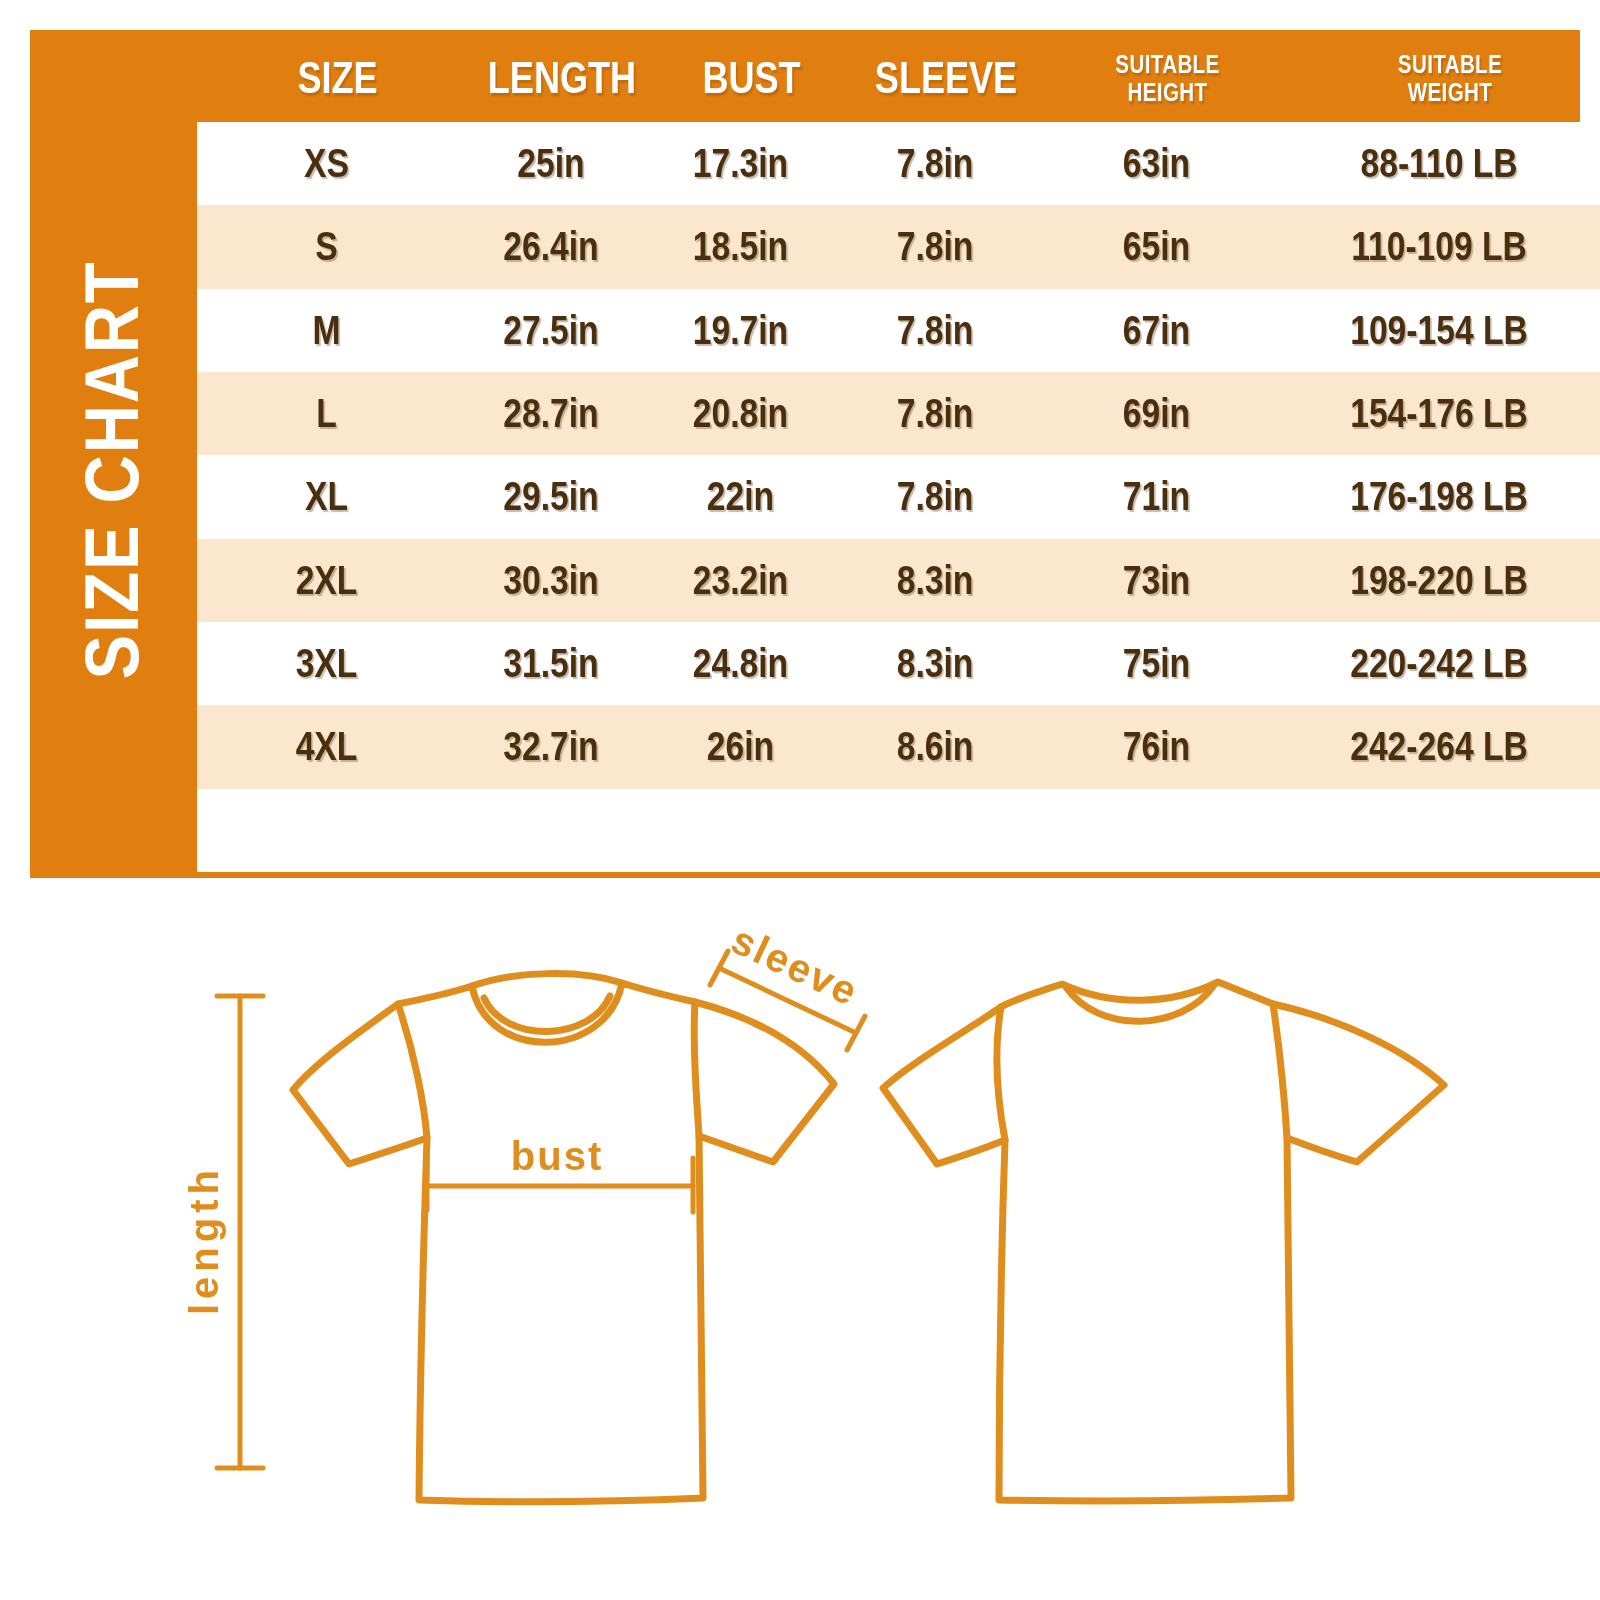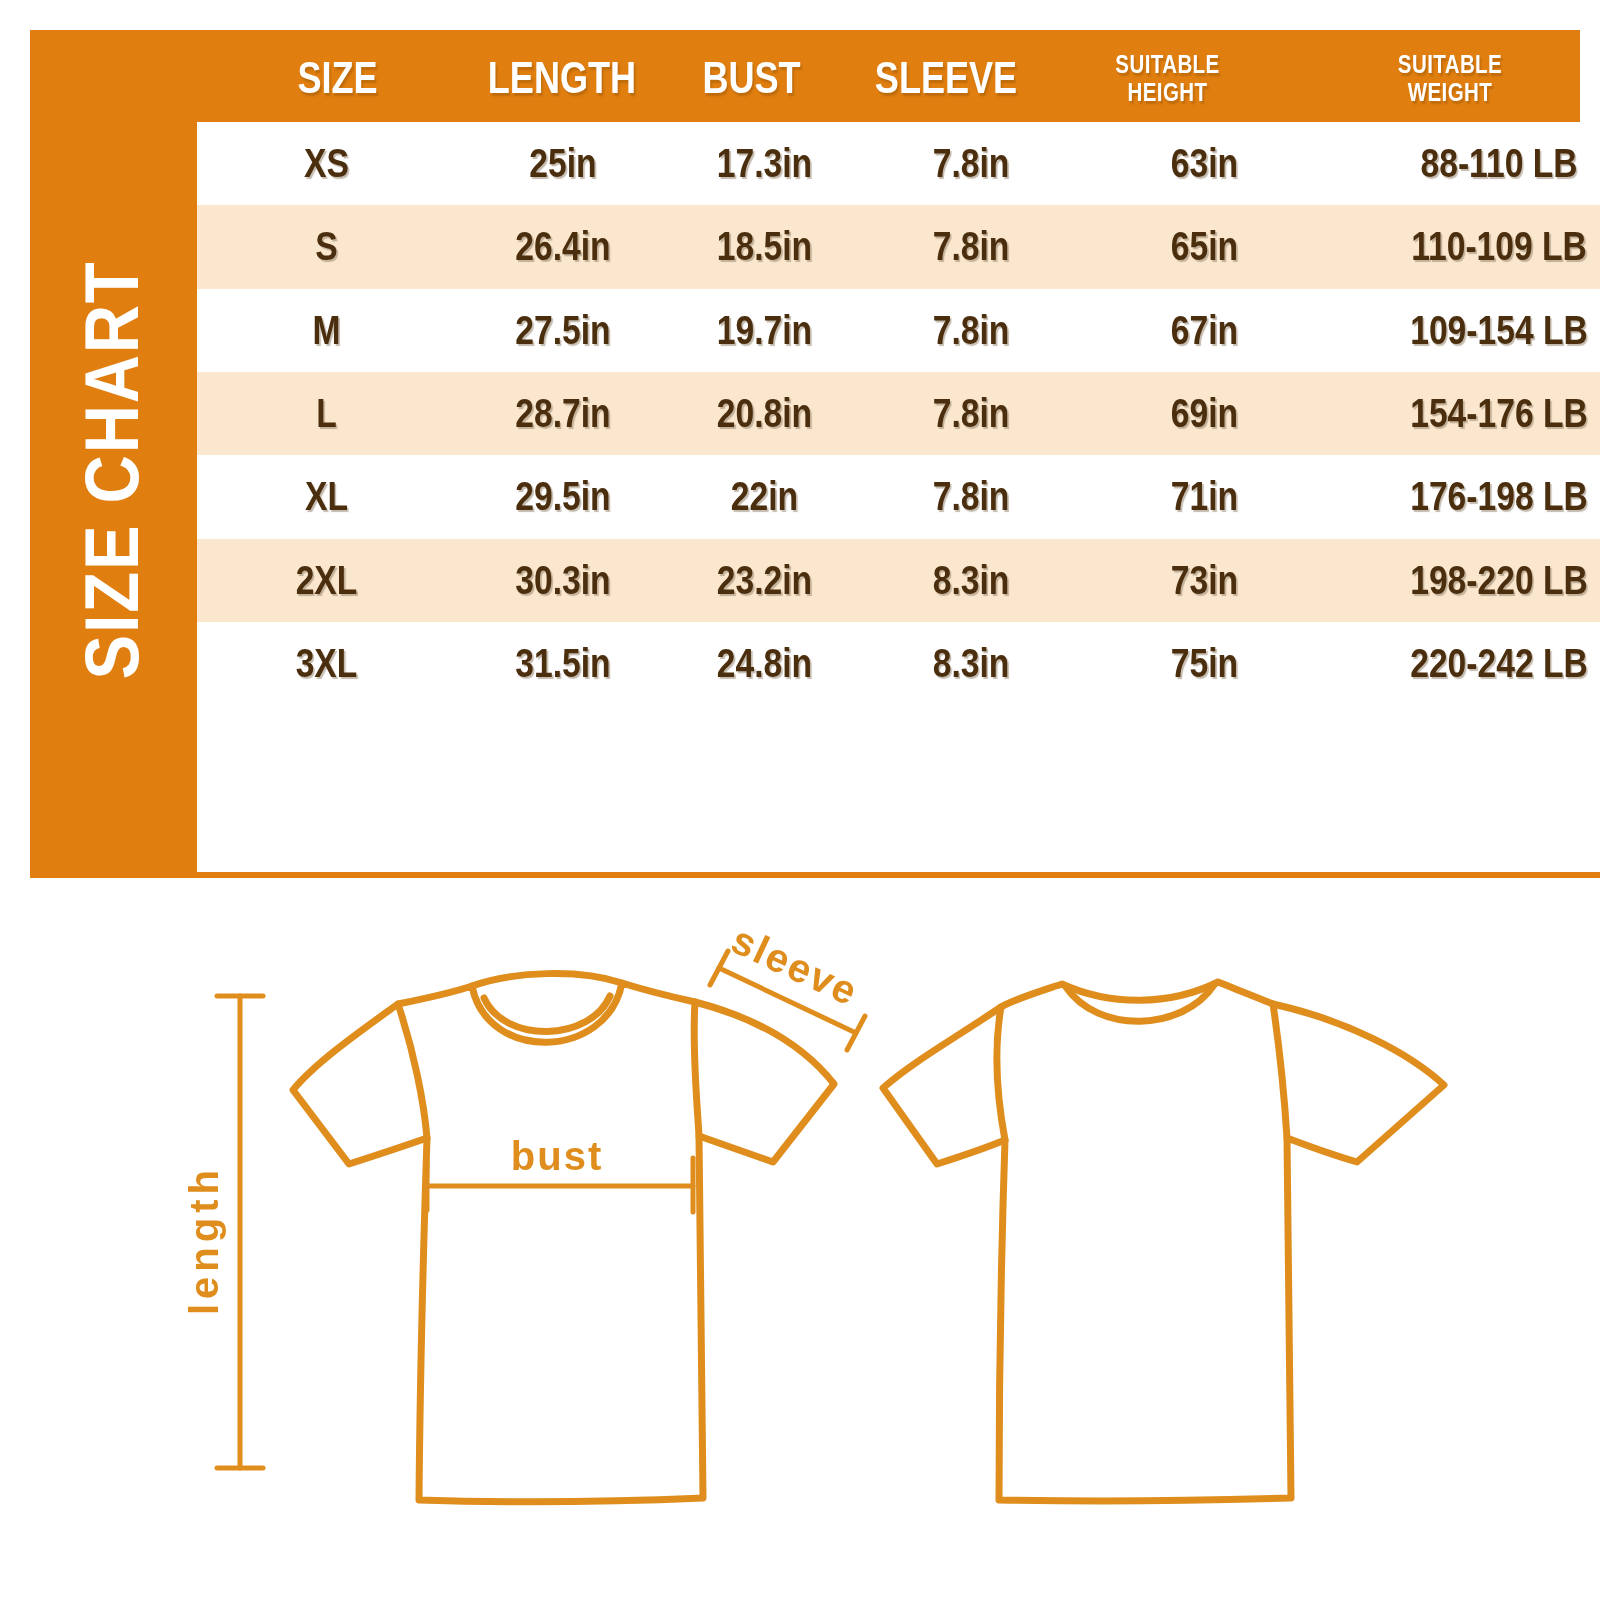--- a/index.html
+++ b/index.html
@@ -19,21 +19,21 @@
 
   .header-row{position:absolute;left:208px;top:30px;width:1403px;height:96px;}
   .hcell{display:flex;align-items:center;justify-content:center;text-align:center;
     color:#ffffff;font-weight:bold;font-size:44px;line-height:1.0;white-space:pre-line;
     text-shadow:2px 3px 2px rgba(90,55,5,0.25);}
   .hcell:nth-child(5),.hcell:nth-child(6){font-size:25px;line-height:1.12;letter-spacing:0.5px;}
   .cond{transform:scaleX(0.82);}
 
   .table-area{position:absolute;left:197px;top:122px;width:1403px;height:750px;
     border-bottom:6px solid #E07E0F;background:#ffffff;}
-  .trow{height:83.33px;gap:12px;}
+  .trow{height:83.33px;}
   .trow:nth-child(even){background:#FAE7CE;}
   .cell{display:flex;align-items:center;justify-content:center;
     color:#4A2E0D;font-weight:bold;font-size:41px;white-space:nowrap;
     text-shadow:2px 2px 1px rgba(140,122,100,0.5);}
 
   
   .diagram-svg{position:absolute;left:0;top:900px;}
   .dim-label{position:absolute;color:#DF8E1E;font-weight:bold;font-size:40px;white-space:nowrap;}
   .dim-label.length{left:204px;top:1240px;transform:translate(-50%,-50%) rotate(-90deg);letter-spacing:5px;}
   .dim-label.bust{left:557px;top:1156px;transform:translate(-50%,-50%);letter-spacing:2px;}
@@ -109,20 +109,28 @@
       <div class="cell cond">198-220 LB</div>
     </div>
     <div class="trow grid6">
       <div class="cell cond">3XL</div>
       <div class="cell cond">31.5in</div>
       <div class="cell cond">24.8in</div>
       <div class="cell cond">8.3in</div>
       <div class="cell cond">75in</div>
       <div class="cell cond">220-242 LB</div>
     </div>
+    <div class="trow grid6">
+      <div class="cell cond">4XL</div>
+      <div class="cell cond">32.7in</div>
+      <div class="cell cond">26in</div>
+      <div class="cell cond">8.6in</div>
+      <div class="cell cond">76in</div>
+      <div class="cell cond">242-264 LB</div>
+    </div>
   </div>
 
   <svg class="diagram-svg" width="1600" height="700" viewBox="0 900 1600 700">
     <g fill="none" stroke="#DF8E1E" stroke-width="7" stroke-linecap="round" stroke-linejoin="round">
 
       <g>
         <path d="M 472,986
                  C 448,994 418,1000 398,1004
                  C 362,1030 316,1062 293,1090
                  L 349,1164

